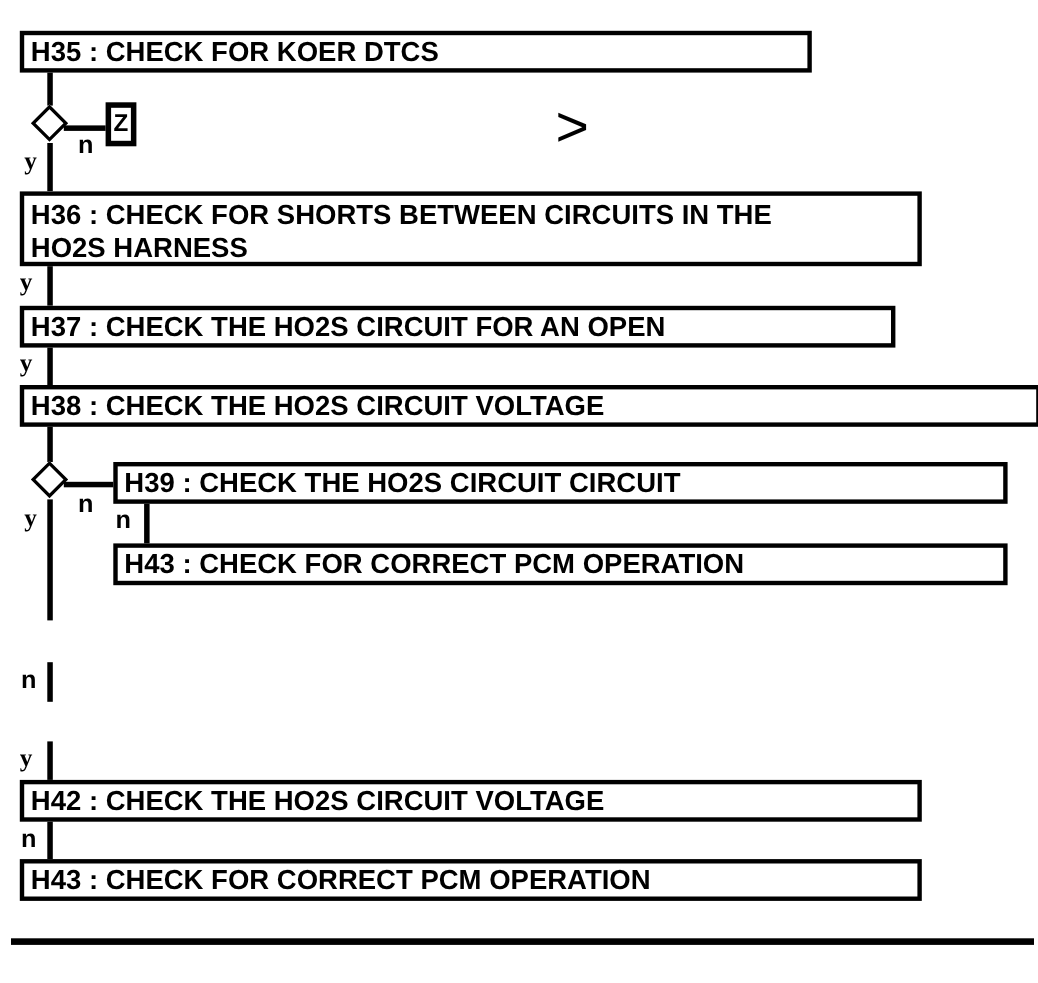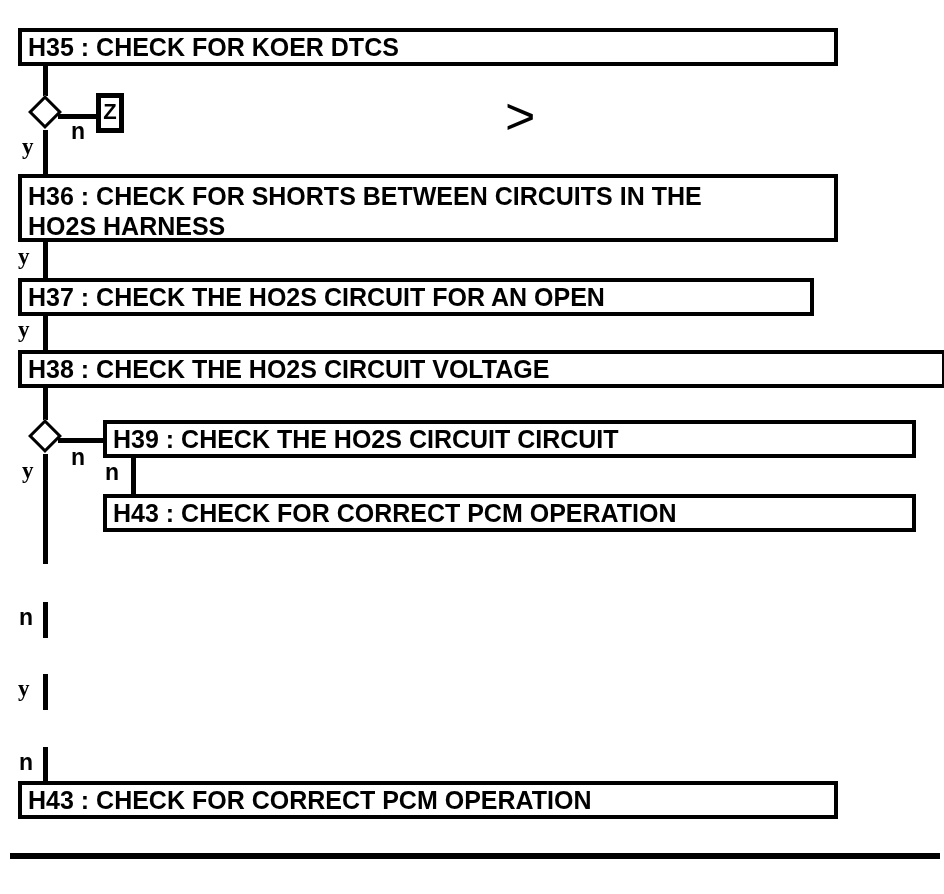--- a/index.html
+++ b/index.html
@@ -104,21 +104,21 @@
   .bottom-rule {
     position: absolute;
     background: #000000;
   }
 </style>
 </head>
 <body>
 
 <div id="canvas">
 
-  <div class="node" style="left:18px; top:28px; width:820px; height:38px;">
+  <div class="node" style="left:18px; top:28px; width:720px; height:38px;">
     <span class="label">H35 : CHECK FOR KOER DTCS</span>
   </div>
 
   <div class="vline" style="left:43px; top:66px; height:30px;"></div>
 
   <div class="diamond" style="left:33px; top:100px;"></div>
 
   <div class="hline" style="left:58px; top:114px; width:42px;"></div>
 
   <div class="zbox" style="left:96px; top:93px; width:28px; height:40px;">
@@ -172,20 +172,23 @@
   <div class="vline" style="left:43px; top:454px; height:110px;"></div>
 
 
   <div class="vline" style="left:43px; top:602px; height:36px;"></div>
   <div class="edge-label sans" style="left:19px; top:606px;">n</div>
 
 
   <div class="vline" style="left:43px; top:674px; height:36px;"></div>
   <div class="edge-label" style="left:18px; top:677px;">y</div>
 
+  <div class="node" style="left:18px; top:709px; width:820px; height:38px;">
+    <span class="label">H42 : CHECK THE HO2S CIRCUIT VOLTAGE</span>
+  </div>
 
   <div class="vline" style="left:43px; top:747px; height:36px;"></div>
   <div class="edge-label sans" style="left:19px; top:751px;">n</div>
 
   <div class="node" style="left:18px; top:781px; width:820px; height:38px;">
     <span class="label">H43 : CHECK FOR CORRECT PCM OPERATION</span>
   </div>
 
   <div class="chevron" style="left:505px; top:90px;">&gt;</div>
 

